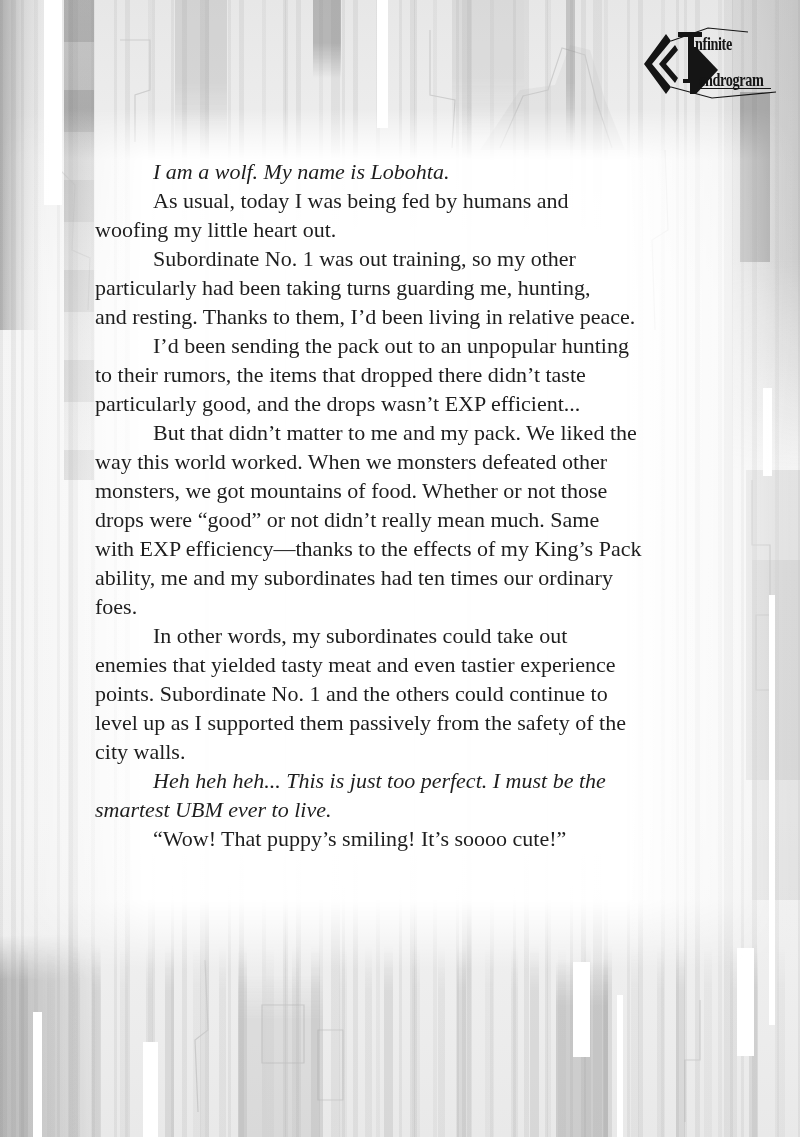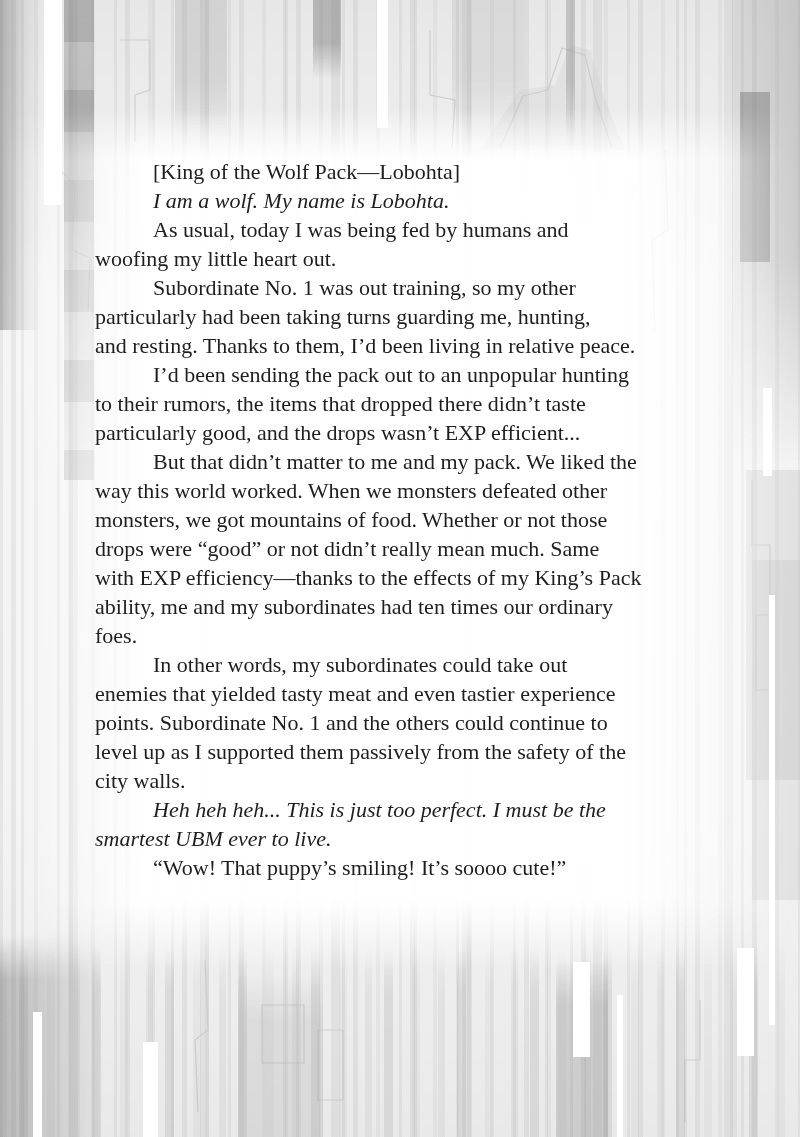--- a/index.html
+++ b/index.html
@@ -130,25 +130,40 @@
   <div class="layer wbar wb-c"></div>
   <div class="layer wbar wb-d"></div>
   <div class="layer wbar wb-e"></div>
   <div class="layer wbar wb-f"></div>
   <div class="layer wbar wb-g"></div>
   <div class="layer wbar wb-h"></div>
   <div class="layer wbar wb-i"></div>
 
   <div class="layer tex-whiteout"></div>
 
+  <div class="logo">
+    <svg viewBox="0 0 145 80" width="145" height="80">
+      <g fill="#151515">
+        <polygon points="28,12 6,42 28,72 33,65 14,42 33,19"></polygon>
+        <polygon points="37,23 21,42 37,61 40,56 28,42 40,28"></polygon>
+        <polygon points="40,10 64,10 64,15 56,15 56,60 50,60 50,15 40,15"></polygon>
+        <polygon points="45,57 61,57 61,61 45,61"></polygon>
+        <polygon points="52,25 52,72 58,72 80,48 58,25"></polygon>
+      </g>
+      <g fill="none" stroke="#151515" stroke-width="1.2">
+        <path d="M33,19 L70,6 L110,10"></path>
+        <path d="M33,65 L74,76 L138,70"></path>
+        <line x1="60" y1="66.5" x2="133" y2="66.5"></line>
+      </g>
+      <text transform="translate(57,28) scale(0.75,1)" font-size="19" fill="#151515">nfinite</text>
+      <text transform="translate(61,64) scale(0.75,1)" font-size="19" fill="#151515">endrogram</text>
+    </svg>
+  </div>
 
   <div class="text-block">
-      <div class="para normal">
-        <div class="line indent">[King of the Wolf Pack—Lobohta]</div>
-      </div>
       <div class="para italic">
         <div class="line indent">I am a wolf. My name is Lobohta.</div>
       </div>
       <div class="para normal">
         <div class="line indent">As usual, today I was being fed by humans and</div>
         <div class="line">woofing my little heart out.</div>
       </div>
       <div class="para normal">
         <div class="line indent">Subordinate No. 1 was out training, so my other</div>
         <div class="line">particularly had been taking turns guarding me, hunting,</div>

